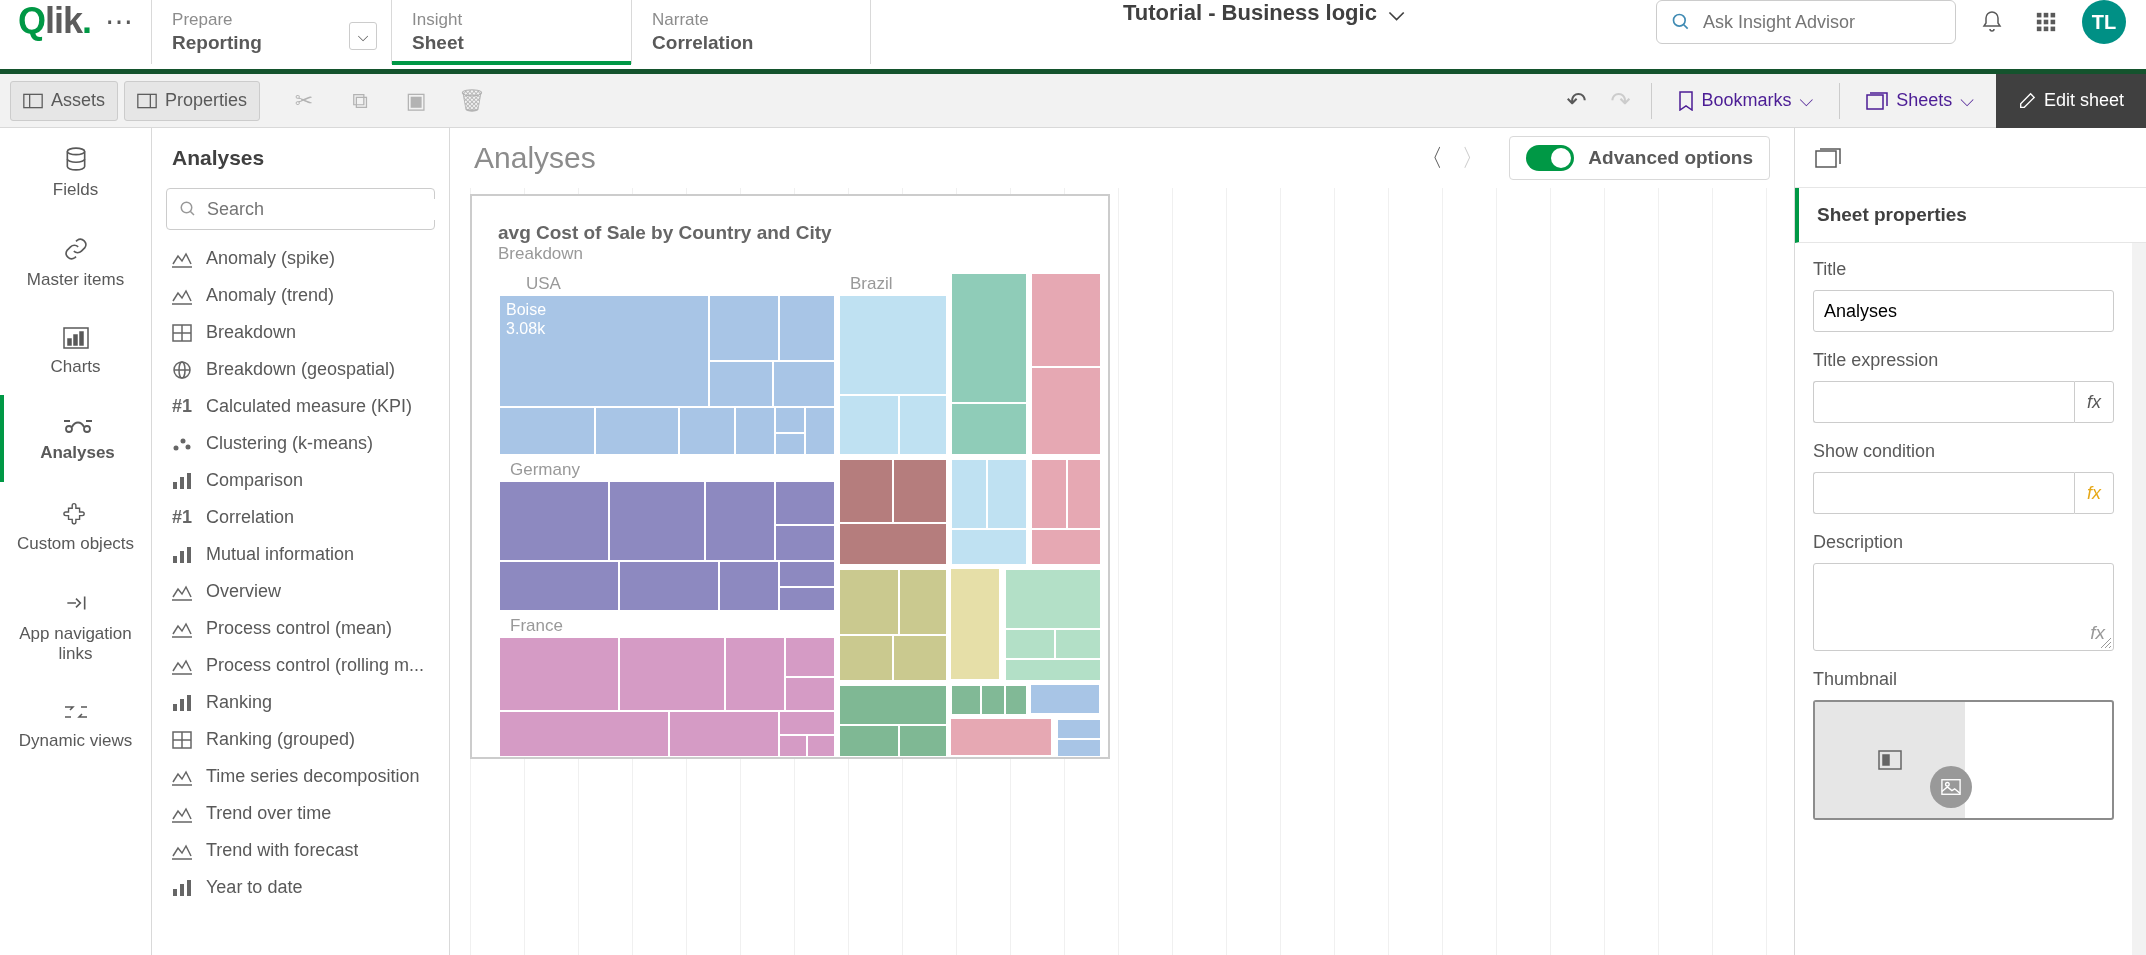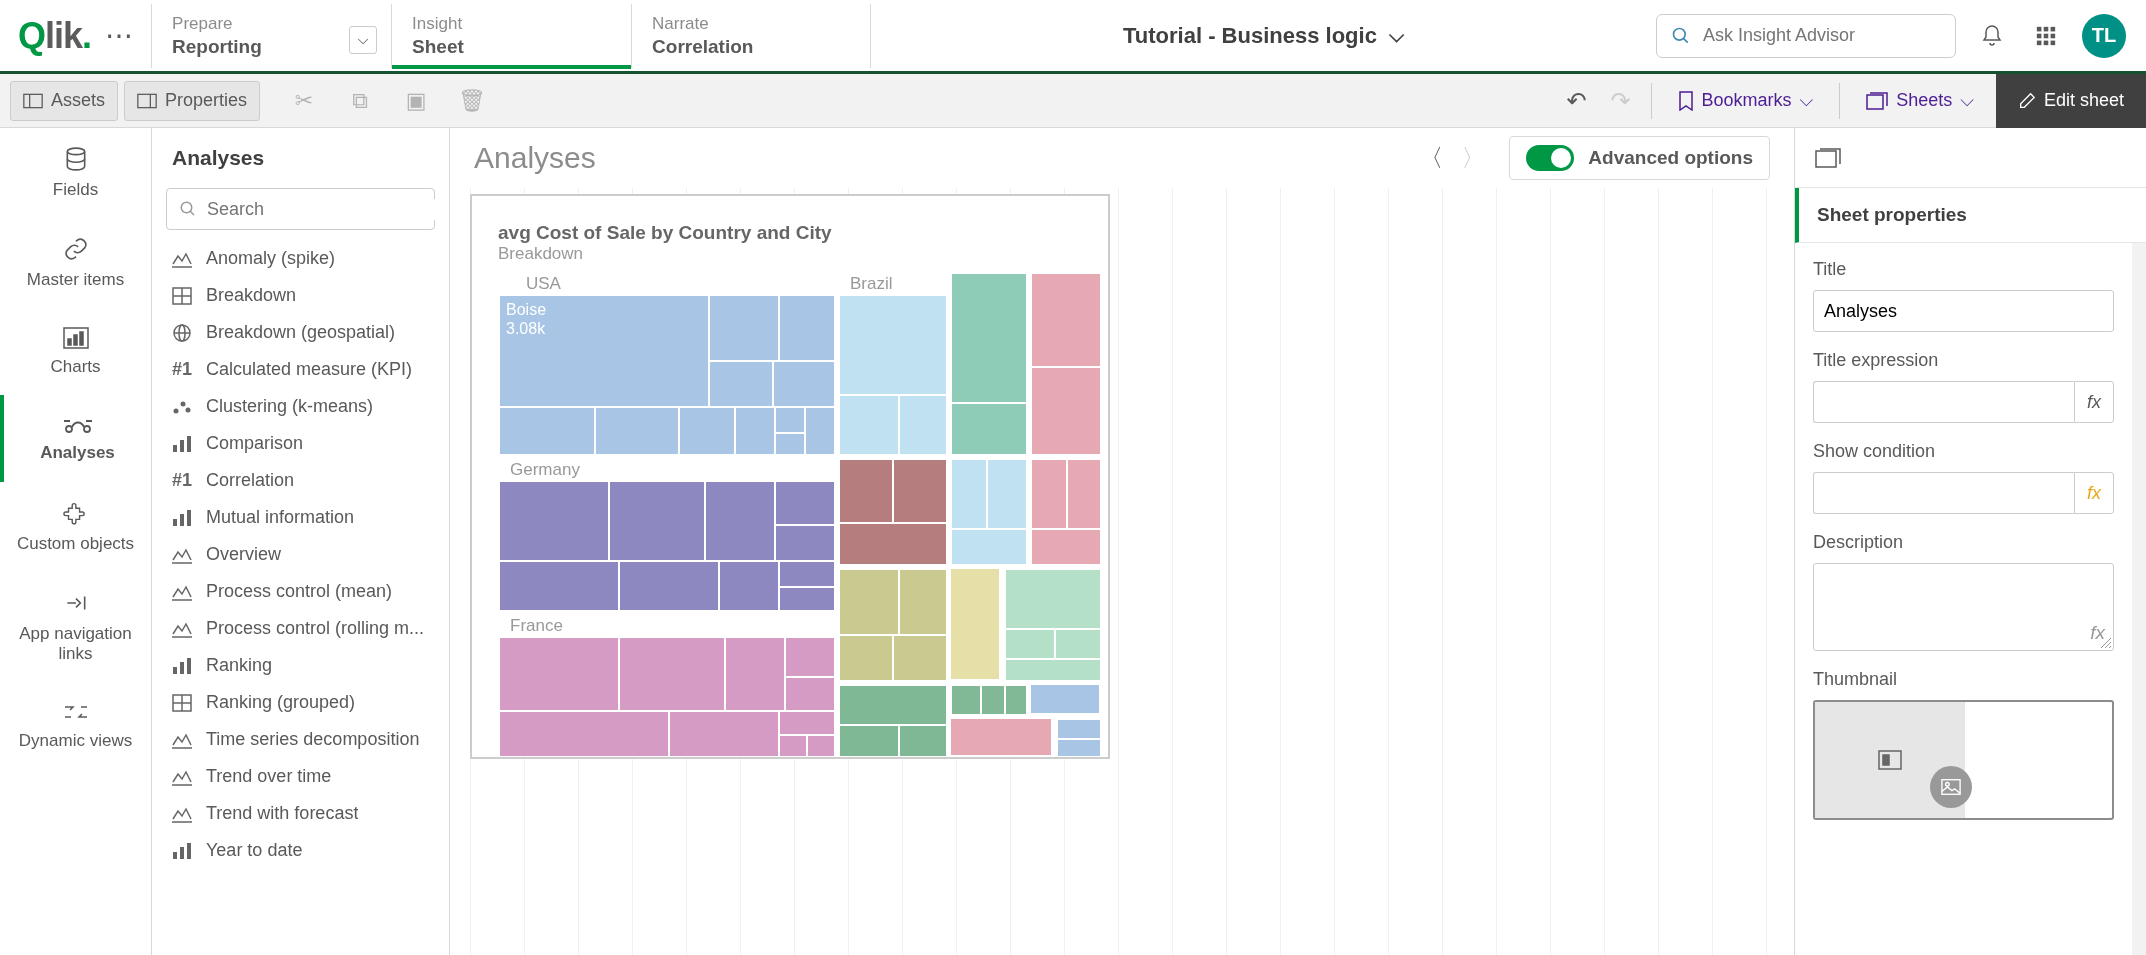--- a/index.html
+++ b/index.html
@@ -1,19 +1,19 @@
 <!DOCTYPE html>
 <html><head>
 <meta charset="utf-8">
 <style>
 * { box-sizing: border-box; margin: 0; padding: 0; font-family: -apple-system, BlinkMacSystemFont, "Segoe UI", Arial, sans-serif; }
 body { width: 2146px; height: 955px; background: #fff; overflow: hidden; font-size: 19px; color: #595959; }
 
 
-.top-header { height: 74px; display: flex; align-items: center; border-bottom: 3px solid #14532d; }
+.top-header { height: 74px; display: flex; align-items: flex-start; border-bottom: 5px solid #14532d; }
 .logo-area { display: flex; align-items: center; padding: 0 18px; gap: 14px; }
 .logo { font-weight: 700; font-size: 36px; color: #5c5c5c; letter-spacing: -1px; }
 .logo-green { color: #009845; }
 .more-dots { font-size: 28px; color: #595959; cursor: pointer; }
 .nav-tabs { display: flex; }
 .nav-tab { width: 240px; padding: 10px 20px; border-left: 1px solid #d9d9d9; position: relative; cursor: pointer; }
 .nav-tab-label { font-size: 17px; color: #8c8c8c; }
 .nav-tab-value { font-size: 19px; color: #595959; font-weight: 600; margin-top: 2px; }
 .nav-tab.active::after { content: ""; position: absolute; left: 0; right: 0; bottom: -1px; height: 4px; background: #009845; }
 .nav-tab .chevron { position: absolute; right: 14px; top: 22px; width: 28px; height: 28px; border: 1px solid #ccc; border-radius: 3px; display: flex; align-items: center; justify-content: center; font-size: 14px; }
@@ -282,20 +282,28 @@
         <div class="analyses-item">
           <span class="aicon">
             <svg width="22" height="18" viewBox="0 0 22 18" fill="none" stroke="currentColor" stroke-width="1.5">
               <path d="M1 17h20M2 14l5-8 4 5 4-7 5 10"></path>
             </svg>
           </span>
           <span style="overflow: hidden; text-overflow: ellipsis;">Anomaly (spike)</span>
         </div>
         <div class="analyses-item">
           <span class="aicon">
+            <svg width="22" height="18" viewBox="0 0 22 18" fill="none" stroke="currentColor" stroke-width="1.5">
+              <path d="M1 17h20M2 14l5-8 4 5 4-7 5 10"></path>
+            </svg>
+          </span>
+          <span style="overflow: hidden; text-overflow: ellipsis;">Anomaly (trend)</span>
+        </div>
+        <div class="analyses-item">
+          <span class="aicon">
             <svg width="20" height="18" viewBox="0 0 20 18" fill="none" stroke="currentColor" stroke-width="1.5">
               <rect x="1" y="1" width="18" height="16"></rect>
               <line x1="10" y1="1" x2="10" y2="17"></line>
               <line x1="1" y1="9" x2="19" y2="9"></line>
             </svg>
           </span>
           <span style="overflow: hidden; text-overflow: ellipsis;">Breakdown</span>
         </div>
         <div class="analyses-item">
           <span class="aicon">

